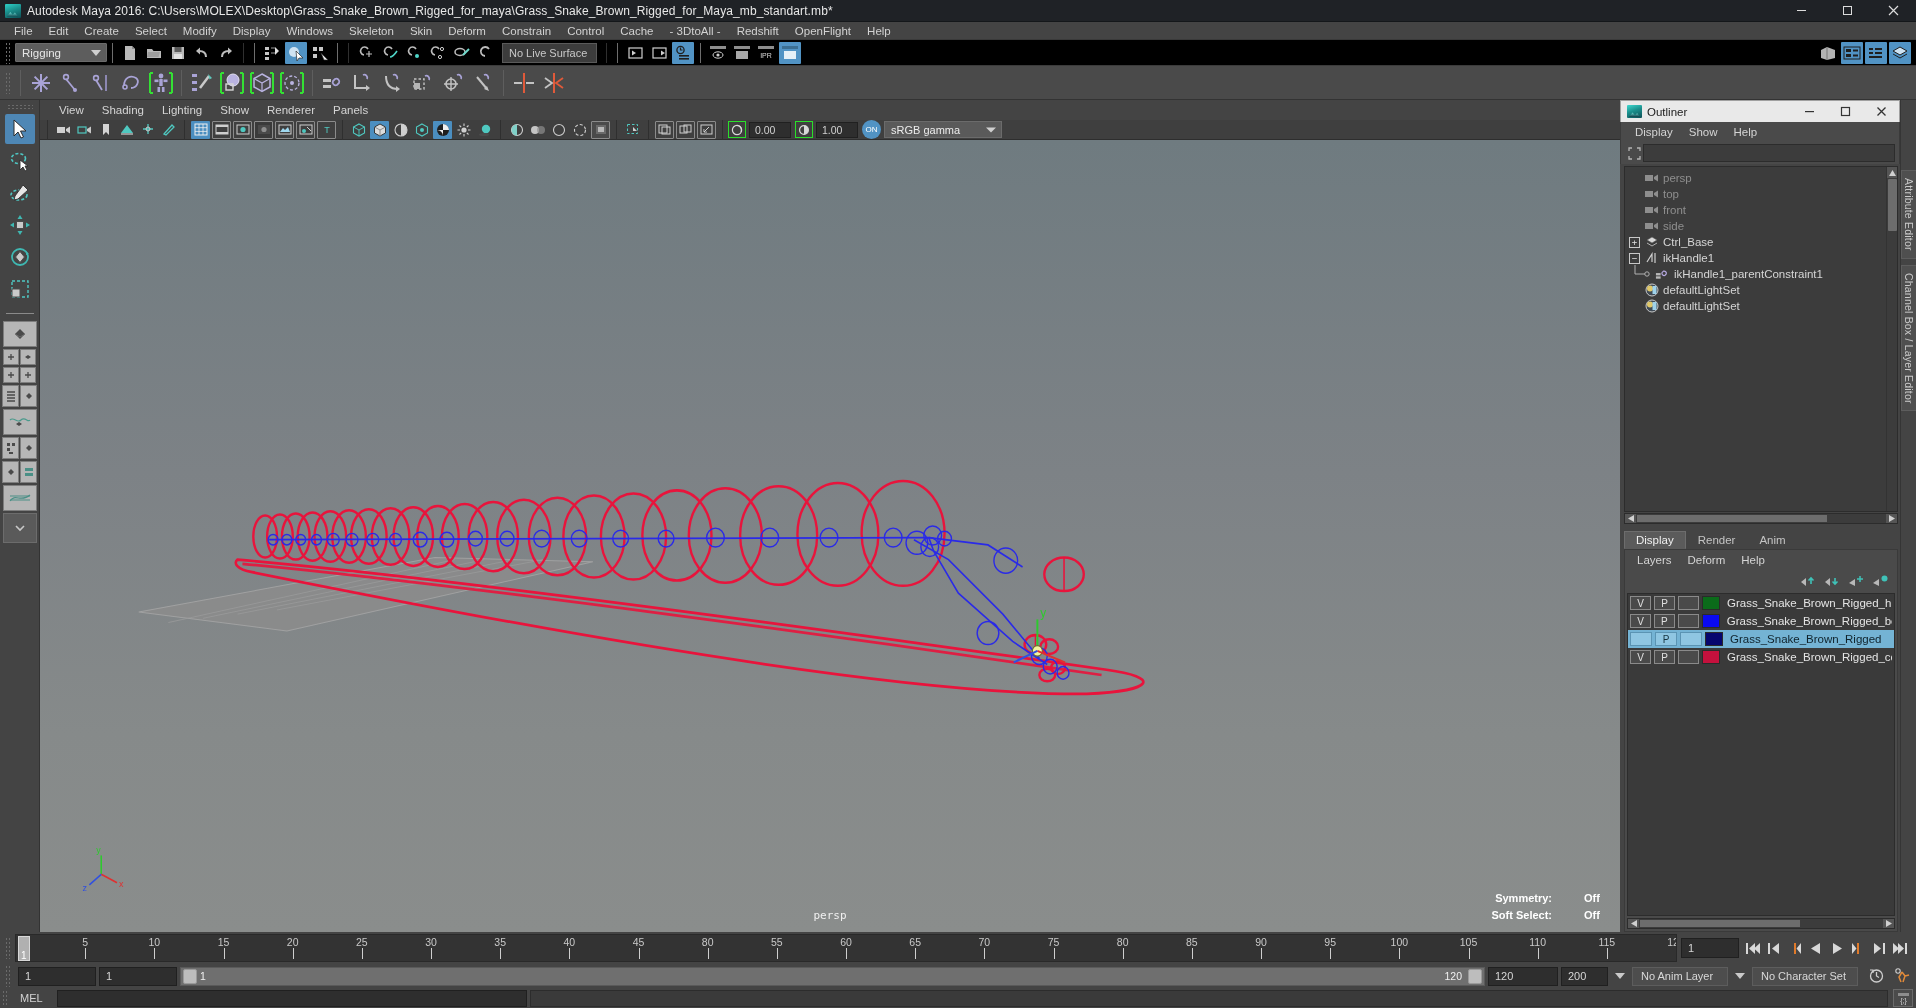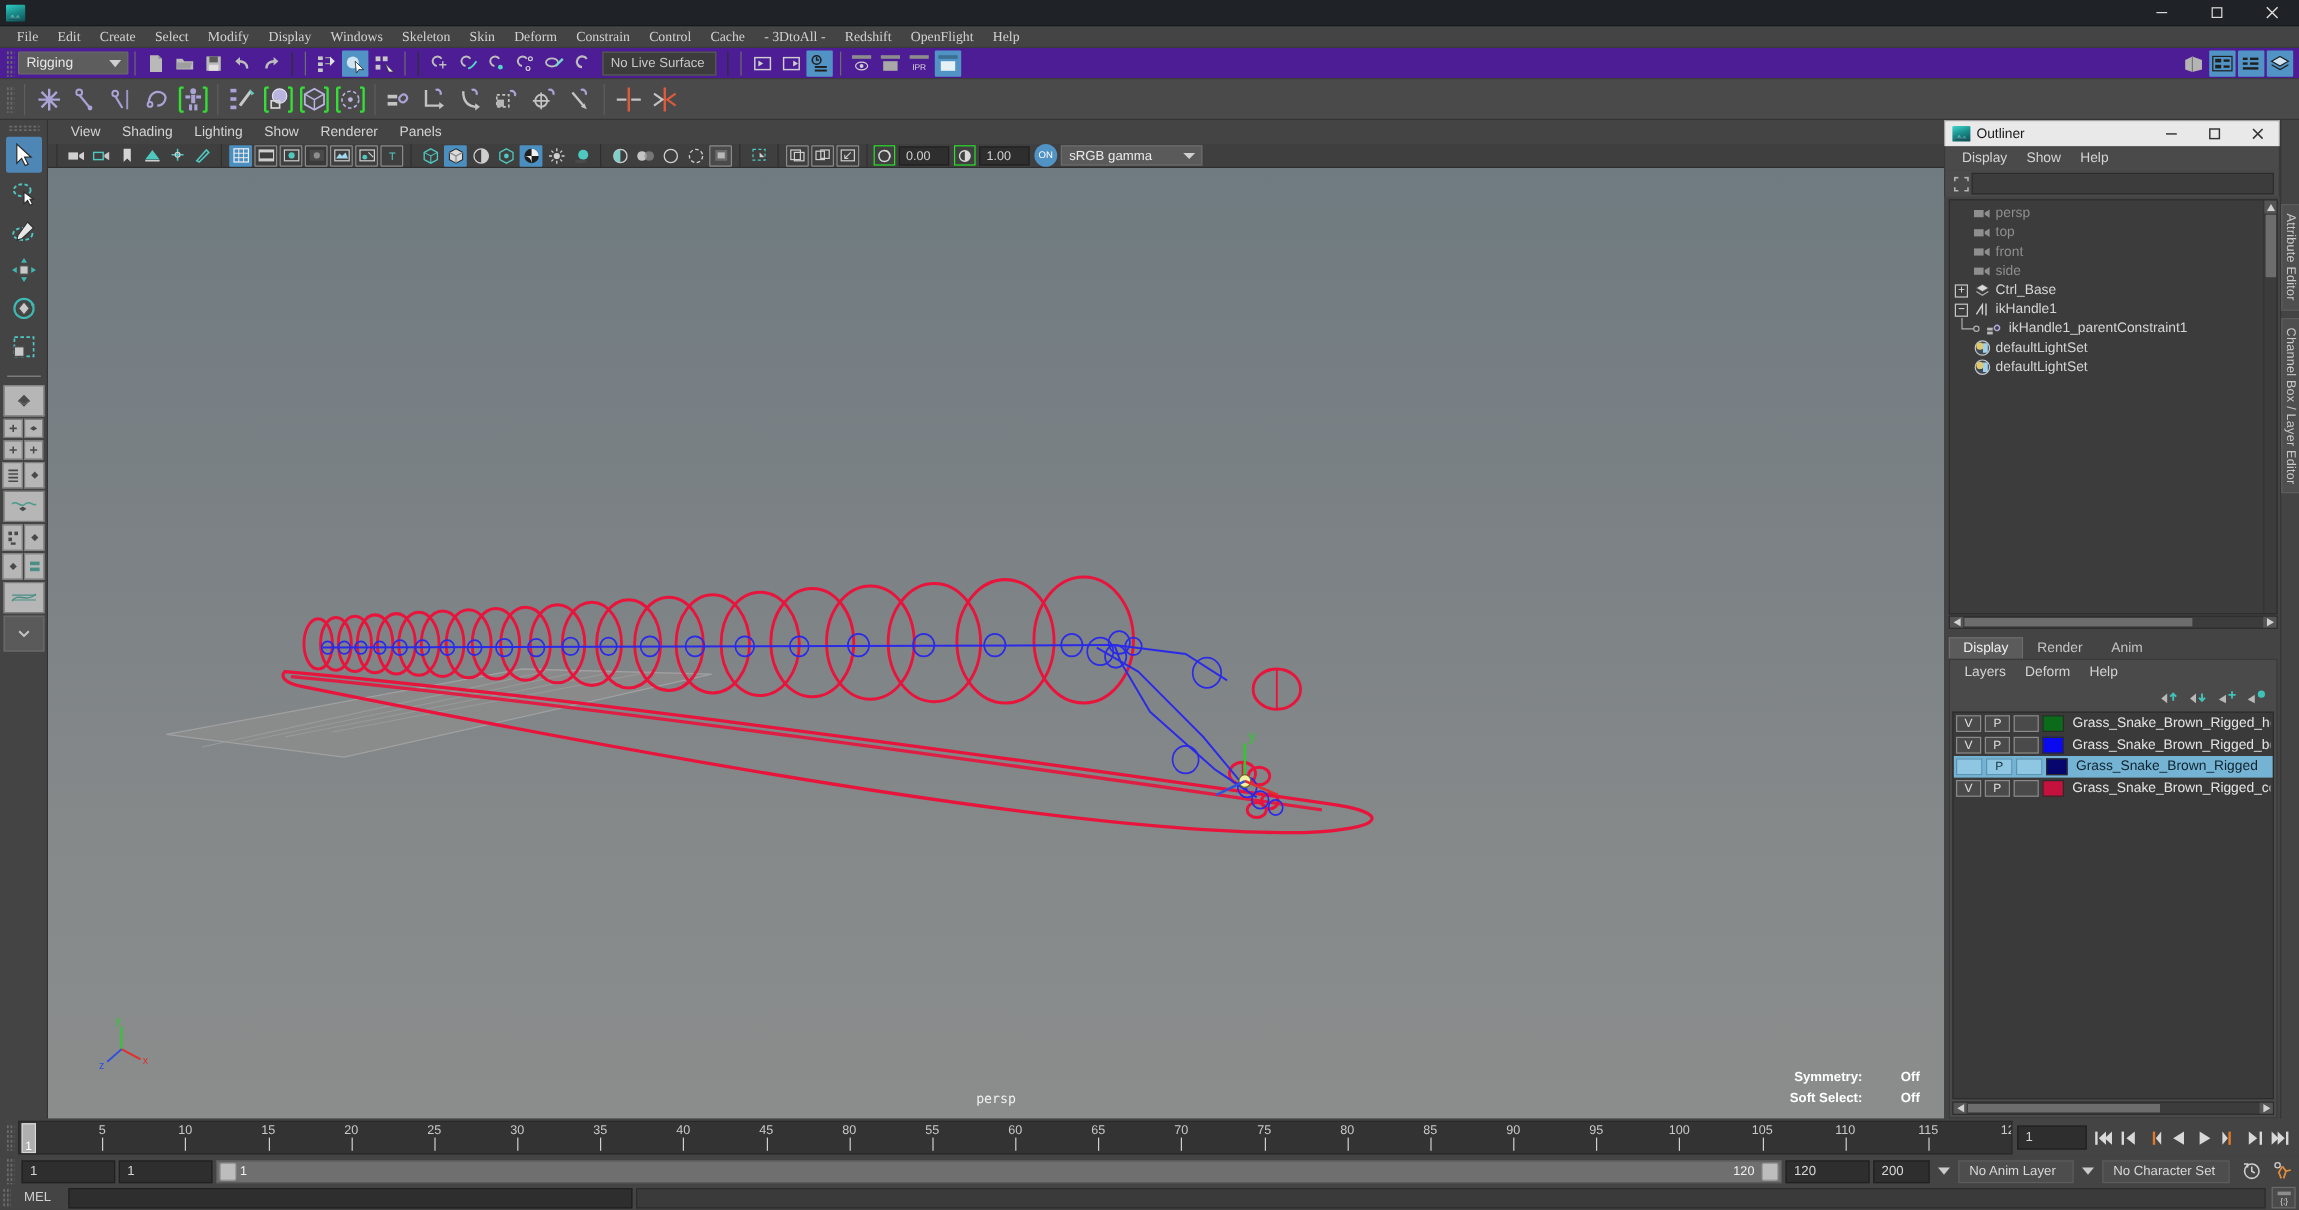--- a/index.html
+++ b/index.html
@@ -34,26 +34,26 @@
     color:#d8d8d8; font-size:12px;
   }
 
   
   .menubar{
     height:18px; background:#444444; display:flex; align-items:center;
     padding-left:6px; flex:0 0 18px; border-bottom:1px solid #3a3a3a;
   }
   .menu-item{
     padding:0 8px; height:18px; line-height:18px; font-size:11.5px;
-    color:#d2d2d2; white-space:nowrap; cursor:default;font-family:Liberation Serif, serif;
+    color:#d2d2d2; white-space:nowrap; cursor:default;
   }
 
   
   .statusline{
-    height:26px; background:#4c1d95; display:flex; align-items:center;
+    height:26px; background:#000000; display:flex; align-items:center;
     flex:0 0 26px; padding-left:2px; border-bottom:1px solid #3b3b3b;
   }
   .gripper{
     width:7px; height:22px; flex:0 0 7px; margin:0 3px;
     background-image:radial-gradient(#6a6a6a 40%, transparent 41%);
     background-size:3px 4px;
   }
   .mode-select{
     width:92px;height:19px;background:#5d5d5d;border:1px solid #6b6b6b;
     display:flex;align-items:center;padding-left:6px;font-size:11.5px;color:#e6e6e6;
@@ -334,20 +334,21 @@
   .cmd-output{ flex:1 1 auto;height:17px;background:#3a3a3a;border:1px solid #2c2c2c;margin-right:2px;}
   .cmd-script{ width:20px;height:18px;border:1px solid #6a6a6a;background:#4b4b4b;display:flex;align-items:center;justify-content:center;margin-right:3px;}
 </style>
 </head>
 <body>
 
 <div class="app">
 
   <div class="titlebar">
     <div class="title-logo"></div>
+    <div class="title-text">Autodesk Maya 2016: C:\Users\MOLEX\Desktop\Grass_Snake_Brown_Rigged_for_maya\Grass_Snake_Brown_Rigged_for_Maya_mb_standart.mb*</div>
     <div class="title-btns">
       <div class="title-btn">
         <svg width="11" height="11" viewBox="0 0 11 11">
             <rect x="1" y="5" width="9" height="1" fill="#dcdcdc"></rect>
           </svg>
       </div>
       <div class="title-btn">
         <svg width="11" height="11" viewBox="0 0 11 11">
             <rect x="1.5" y="1.5" width="8" height="8" fill="none" stroke="#dcdcdc" stroke-width="1"></rect>
           </svg>

